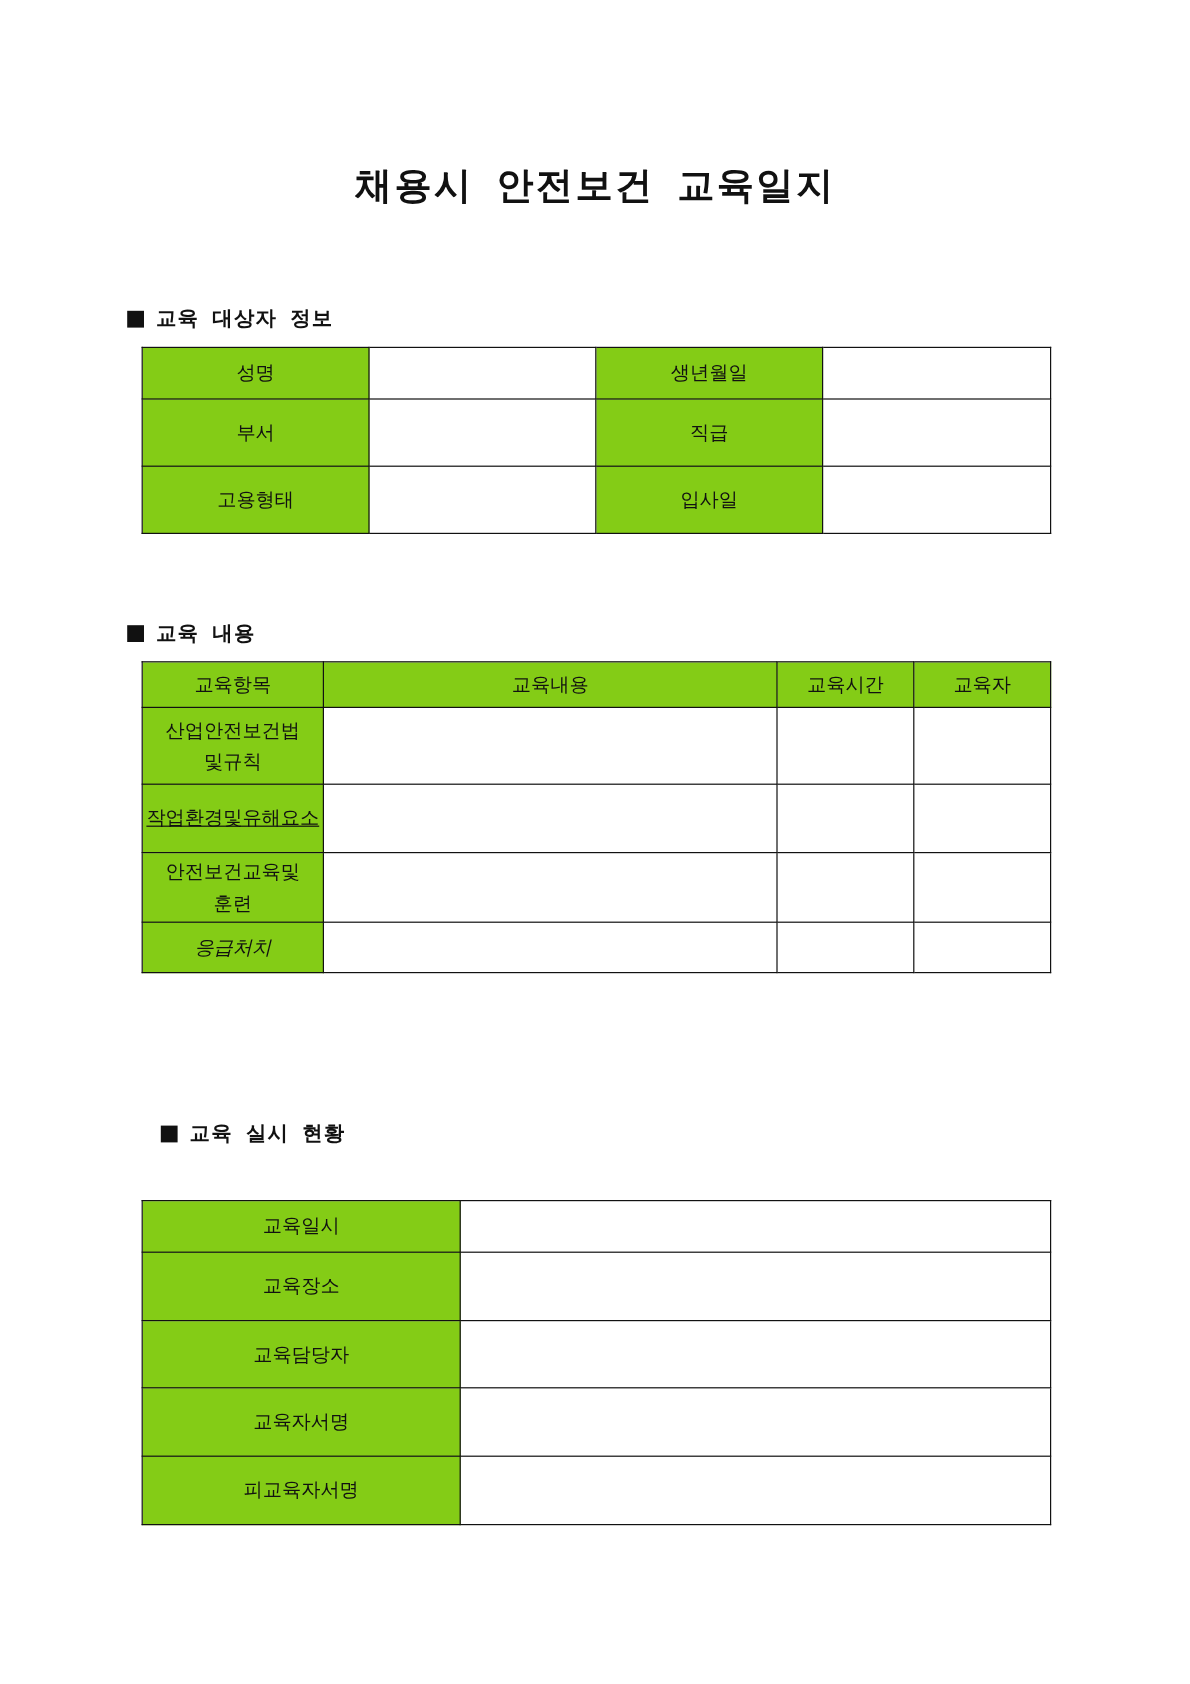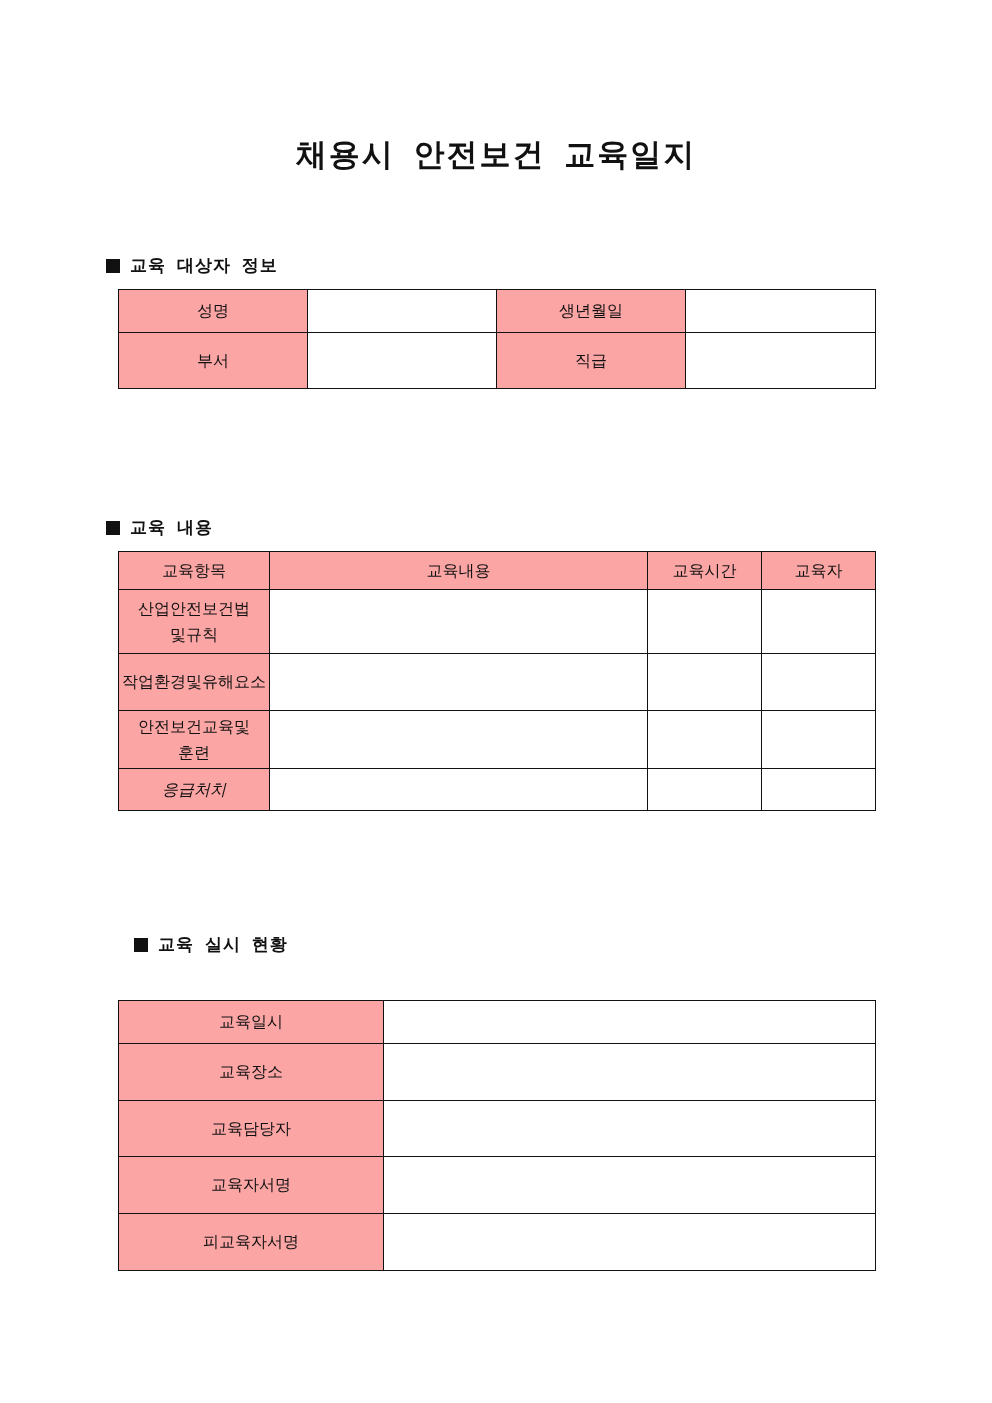--- a/index.html
+++ b/index.html
@@ -2,21 +2,21 @@
 <html><head>
 <meta charset="utf-8">
 <style>
   html, body { margin: 0; padding: 0; background: #ffffff; }
   body { width: 992px; height: 1403px; position: relative; font-family: "DejaVu Sans", "Liberation Sans", sans-serif; color: #111; }
   .title { position: absolute; top: 134px; left: 0; width: 992px; text-align: center; font-size: 31px; font-weight: bold; letter-spacing: 2px; word-spacing: 6px; }
   .section-head { position: absolute; left: 106px; font-size: 17px; font-weight: bold; letter-spacing: 1px; word-spacing: 4px; display: flex; align-items: center; }
   .section-head .sq { display: inline-block; width: 14px; height: 14px; background: #111; margin-right: 10px; }
   table { position: absolute; left: 118px; width: 757px; border-collapse: collapse; table-layout: fixed; }
   td { border: 1.5px solid #111; font-size: 16px; text-align: center; vertical-align: middle; padding: 0; line-height: 26px; }
-  td.lbl { background: #fca5a5; }
+  td.lbl { background: #84cc16; }
   td.val { background: #ffffff; }
 </style>
 </head>
 <body>
 
 <div class="title">채용시 안전보건 교육일지</div>
 
 <div class="section-head" style="top:254px;">
   <span class="sq"></span>
   <span>교육 대상자 정보</span>
@@ -34,20 +34,26 @@
     <td class="val"></td>
     <td class="lbl">생년월일</td>
     <td class="val"></td>
   </tr>
   <tr style="height:56px;">
     <td class="lbl">부서</td>
     <td class="val"></td>
     <td class="lbl">직급</td>
     <td class="val"></td>
   </tr>
+  <tr style="height:56px;">
+    <td class="lbl">고용형태</td>
+    <td class="val"></td>
+    <td class="lbl">입사일</td>
+    <td class="val"></td>
+  </tr>
 </tbody>
   </table>
 
 <div class="section-head" style="top:516px;">
   <span class="sq"></span>
   <span>교육 내용</span>
 </div>
 <table style="top:551px;">
   <colgroup>
       <col style="width:151px">
@@ -62,21 +68,21 @@
     <td class="lbl">교육시간</td>
     <td class="lbl">교육자</td>
   </tr>
   <tr style="height:64px;">
     <td class="lbl" style="padding:0 14px;">산업안전보건법및규칙</td>
     <td class="val"></td>
     <td class="val"></td>
     <td class="val"></td>
   </tr>
   <tr style="height:57px;">
-    <td class="lbl" style="padding:0 2px;">작업환경및유해요소</td>
+    <td class="lbl" style="padding:0 2px;text-decoration:underline;">작업환경및유해요소</td>
     <td class="val"></td>
     <td class="val"></td>
     <td class="val"></td>
   </tr>
   <tr style="height:58px;">
     <td class="lbl" style="padding:0 14px;">안전보건교육및훈련</td>
     <td class="val"></td>
     <td class="val"></td>
     <td class="val"></td>
   </tr>

